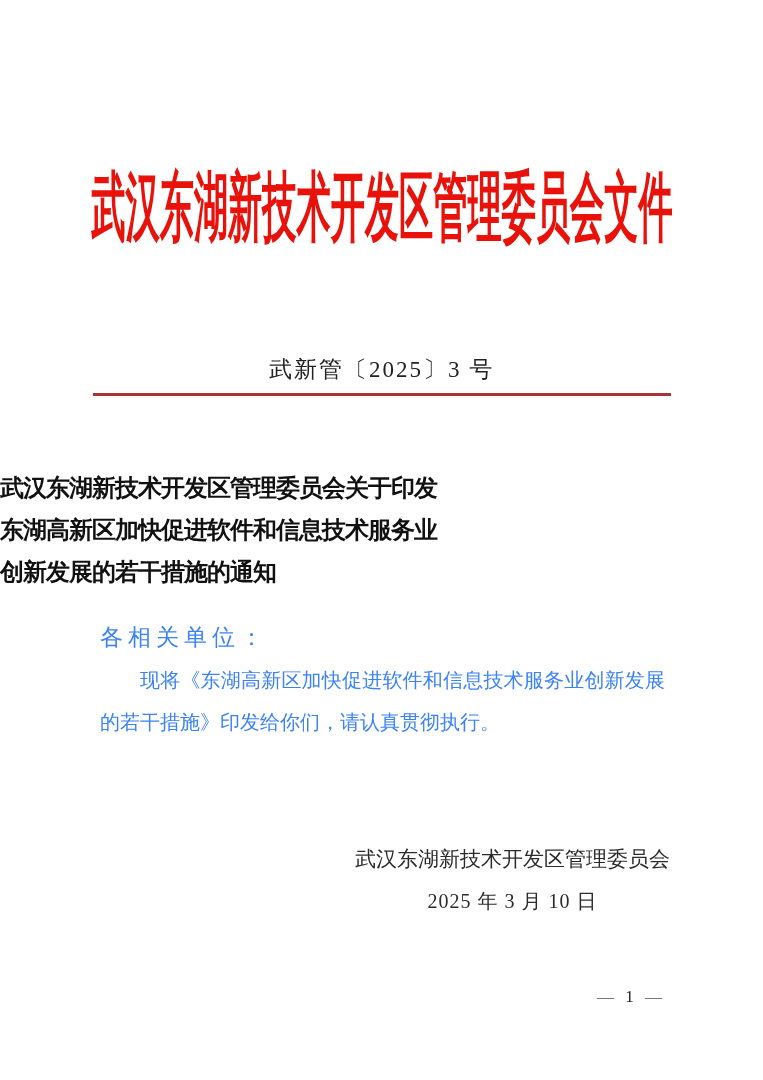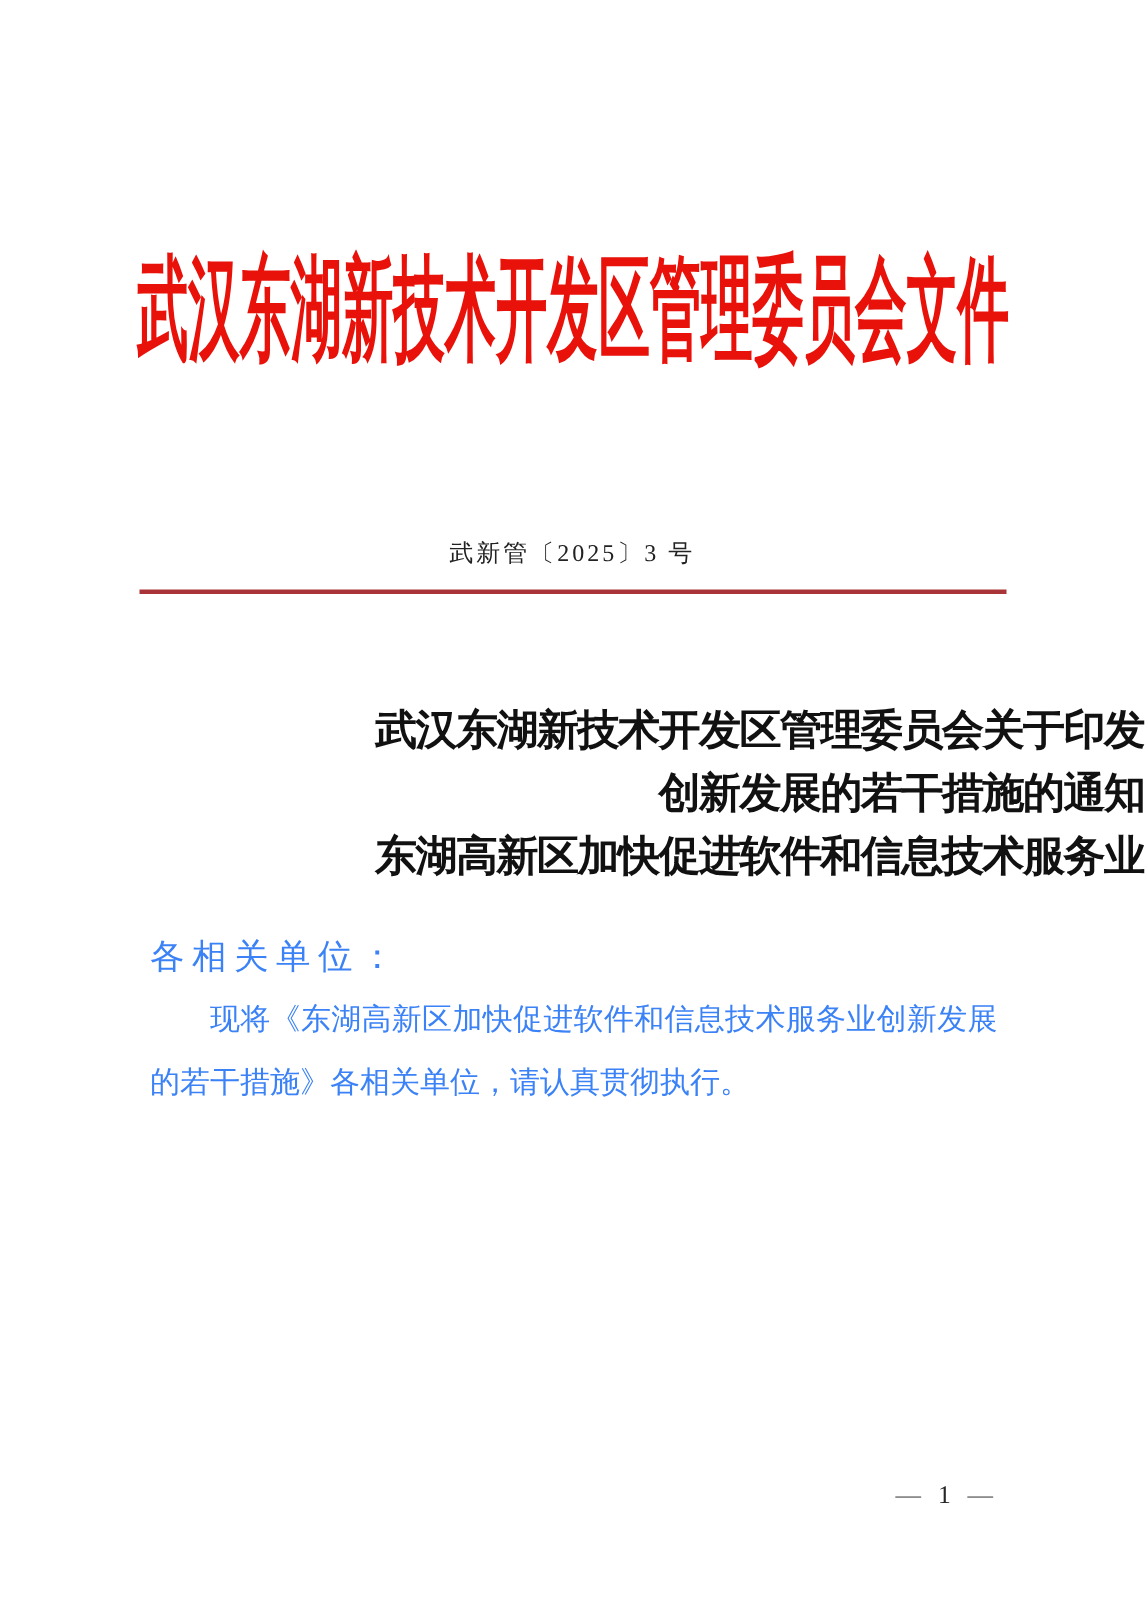--- a/index.html
+++ b/index.html
@@ -43,48 +43,47 @@
     transform: scaleX(0.45);
     transform-origin: center center;
     letter-spacing: 0px;
   }
 
   
   .doc-number {
     position: absolute;
     top: 357px; left: 0; right: 0;
     text-align: center;
-    font-size: 16px;
+    font-size: 23px;
     line-height: 26px;
     letter-spacing: 2px;
     color: #222;
   }
 
   
   .red-rule {
     position: absolute;
     top: 393px;
     left: 50%;
     transform: translateX(-50%);
     width: 578px;
     height: 3px;
     background: var(--divider-red);
   }
 
   
   .doc-title {
     position: absolute;
     top: 467px; left: 0; right: 0;
-    text-align: right;
+    text-align: left;
     font-weight: bold;
-    font-size: 28px;
+    font-size: 24px;
     line-height: 42px;
     letter-spacing: -1px;
     color: #111;
-    padding-left: 44px;
   }
 
   
   .body-block {
     position: absolute;
     top: 617px;
     left: 100px;
     width: 565px;
     color: #3b82f6;
   }
@@ -143,29 +142,33 @@
   <div class="red-header">
     <span class="stretch">武汉东湖新技术开发区管理委员会文件</span>
   </div>
 
   <div class="doc-number">武新管〔2025〕3 号</div>
 
   <div class="red-rule"></div>
 
   <div class="doc-title">
     <div>武汉东湖新技术开发区管理委员会关于印发</div>
+    <div>东湖高新区加快促进软件和信息技术服务业</div>
     <div>创新发展的若干措施的通知</div>
-    <div>东湖高新区加快促进软件和信息技术服务业</div>
   </div>
 
   <div class="body-block">
     <div class="salutation">各相关单位：</div>
-    <div class="paragraph">现将《东湖高新区加快促进软件和信息技术服务业创新发展的若干措施》各相关单位，请认真贯彻执行。</div>
+    <div class="paragraph">现将《东湖高新区加快促进软件和信息技术服务业创新发展的若干措施》印发给你们，请认真贯彻执行。</div>
   </div>
 
+  <div class="sig-block">
+    <div class="signature">武汉东湖新技术开发区管理委员会</div>
+    <div class="sig-date">2025 年 3 月 10 日</div>
+  </div>
 
   <div class="page-footer">
     <span class="dash">—</span>
     <span class="num">1</span>
     <span class="dash">—</span>
   </div>
 
 </div>
 
 </body></html>

